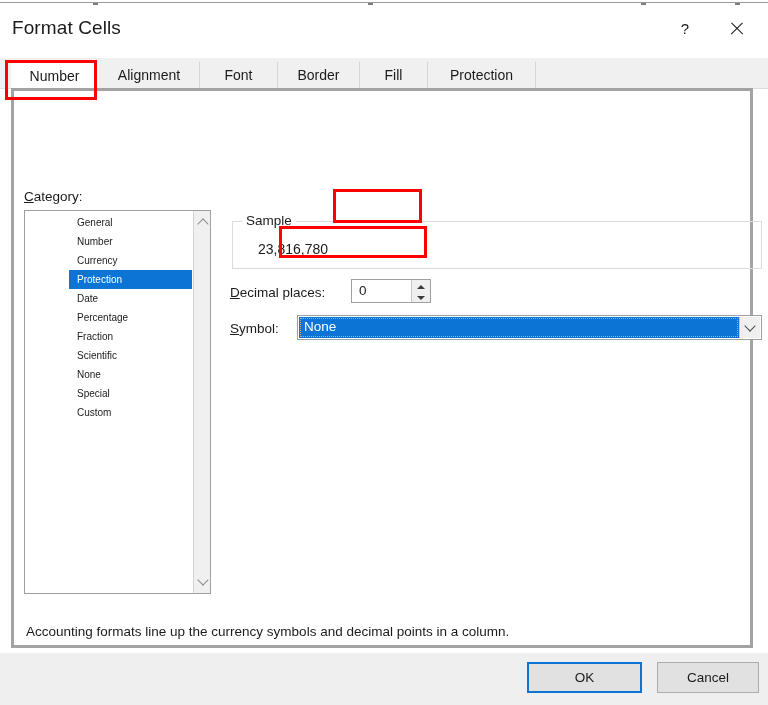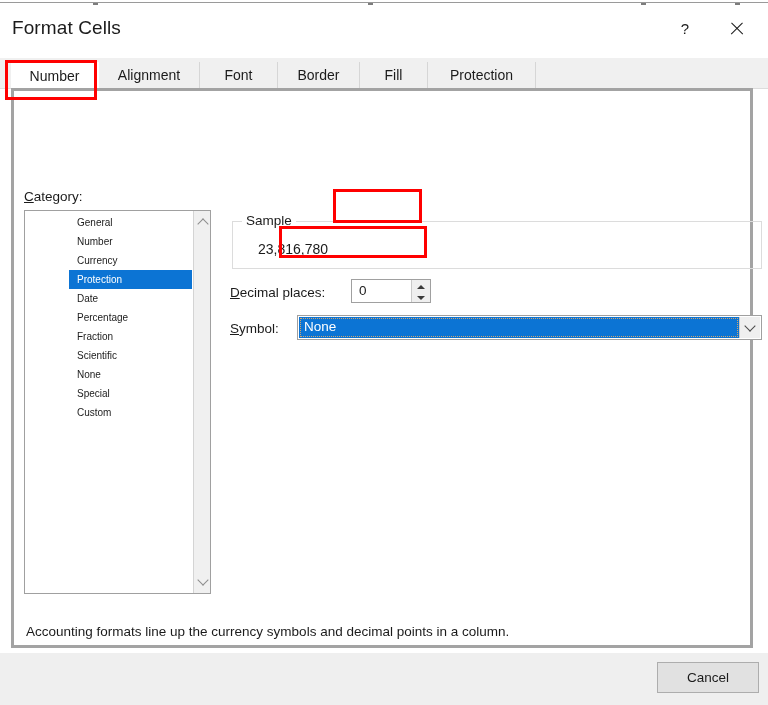--- a/index.html
+++ b/index.html
@@ -463,20 +463,23 @@
       <div class="combo-arrow">
         <span class="chev"></span>
       </div>
     </div>
 
     <div class="description">Accounting formats line up the currency symbols and decimal points in a column.</div>
   </div>
 
   <div class="footer">
 
+    <div class="btn ok">
+      <span>OK</span>
+    </div>
     <div class="btn cancel">
       <span>Cancel</span>
     </div>
   </div>
 
   <div class="annot annot-tab"></div>
   <div class="annot annot-decimal"></div>
   <div class="annot annot-symbol"></div>
 
 </div>

